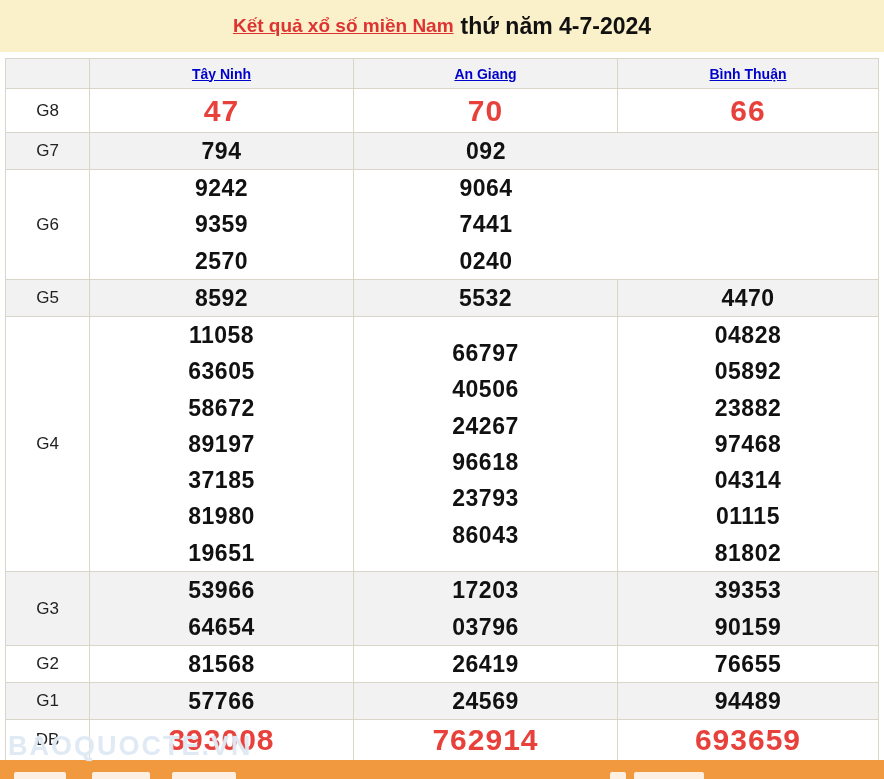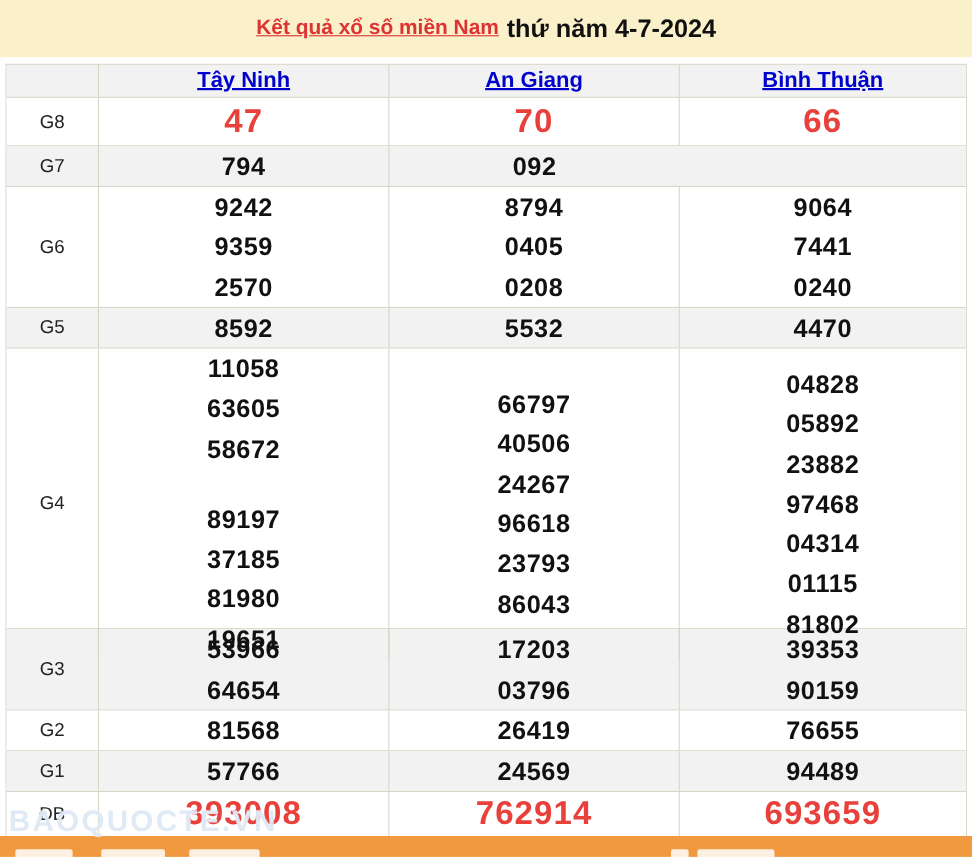--- a/index.html
+++ b/index.html
@@ -52,21 +52,21 @@
     align-items: center;
     color: #222222;
     font-size: 17px;
     justify-content: center;
   }
 
   .head-row { height: 30px; }
   .head-cell { align-items: center; justify-content: center; }
   .head-link {
     color: var(--link-blue, #0000cc);
-    font-size: 20px; font-weight: 700;
+    font-size: 14px; font-weight: 700;
     text-decoration: underline;
     cursor: pointer;
   }
 
   .num-line {
     text-align: center;
     color: #111111;
     font-weight: 700;
     font-size: 23px;
     letter-spacing: 0.5px;
@@ -152,25 +152,20 @@
           </div>
         </div>
         <div class="t-row white" style="height: 110px;">
           <div class="cell label-cell">G6</div>
           <div class="cell">
             <div class="num-line" style="line-height: 36.3333px;">9242</div>
             <div class="num-line" style="line-height: 36.3333px;">9359</div>
             <div class="num-line" style="line-height: 36.3333px;">2570</div>
           </div>
           <div class="cell">
-            <div class="num-line" style="line-height: 36.3333px;">8794</div>
-            <div class="num-line" style="line-height: 36.3333px;">0405</div>
-            <div class="num-line" style="line-height: 36.3333px;">0208</div>
-          </div>
-          <div class="cell">
             <div class="num-line" style="line-height: 36.3333px;">9064</div>
             <div class="num-line" style="line-height: 36.3333px;">7441</div>
             <div class="num-line" style="line-height: 36.3333px;">0240</div>
           </div>
         </div>
         <div class="t-row gray" style="height: 37px;">
           <div class="cell label-cell">G5</div>
           <div class="cell">
             <div class="num-line" style="line-height: 36px;">8592</div>
           </div>
@@ -180,21 +175,21 @@
           <div class="cell">
             <div class="num-line" style="line-height: 36px;">4470</div>
           </div>
         </div>
         <div class="t-row white" style="height: 255px;">
           <div class="cell label-cell">G4</div>
           <div class="cell">
             <div class="num-line" style="line-height: 36.2857px;">11058</div>
             <div class="num-line" style="line-height: 36.2857px;">63605</div>
             <div class="num-line" style="line-height: 36.2857px;">58672</div>
-            <div class="num-line" style="line-height: 36.2857px; margin-top: 28px;">89197</div>
+            <div class="num-line" style="line-height: 36.2857px;">89197</div>
             <div class="num-line" style="line-height: 36.2857px;">37185</div>
             <div class="num-line" style="line-height: 36.2857px;">81980</div>
             <div class="num-line" style="line-height: 36.2857px;">19651</div>
           </div>
           <div class="cell">
             <div class="num-line" style="line-height: 36.2857px;">66797</div>
             <div class="num-line" style="line-height: 36.2857px;">40506</div>
             <div class="num-line" style="line-height: 36.2857px;">24267</div>
             <div class="num-line" style="line-height: 36.2857px;">96618</div>
             <div class="num-line" style="line-height: 36.2857px;">23793</div>

